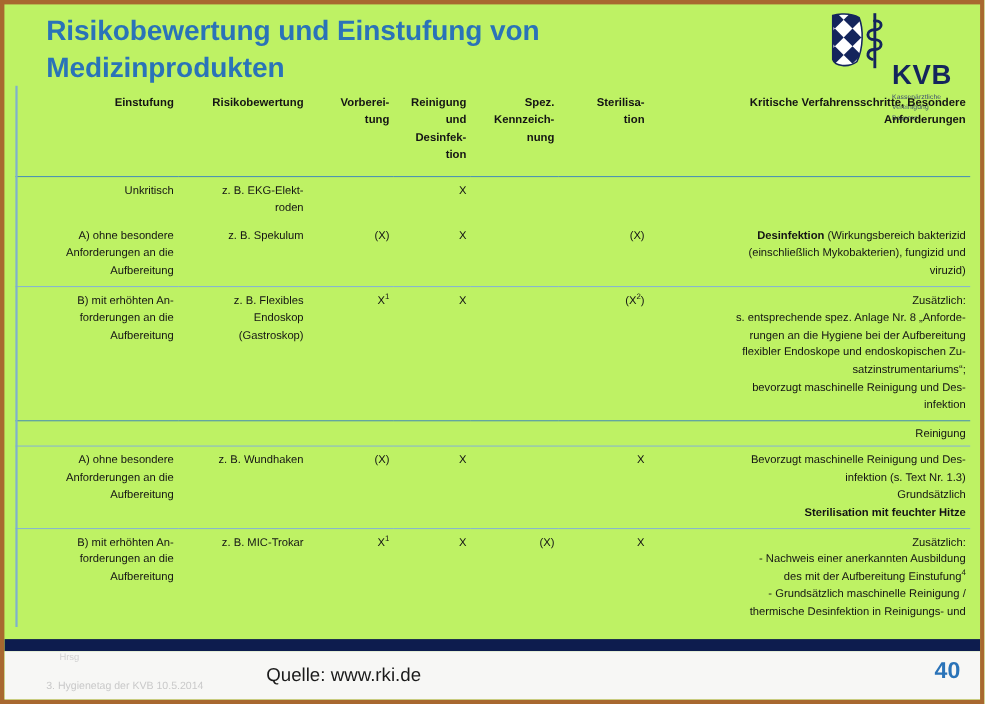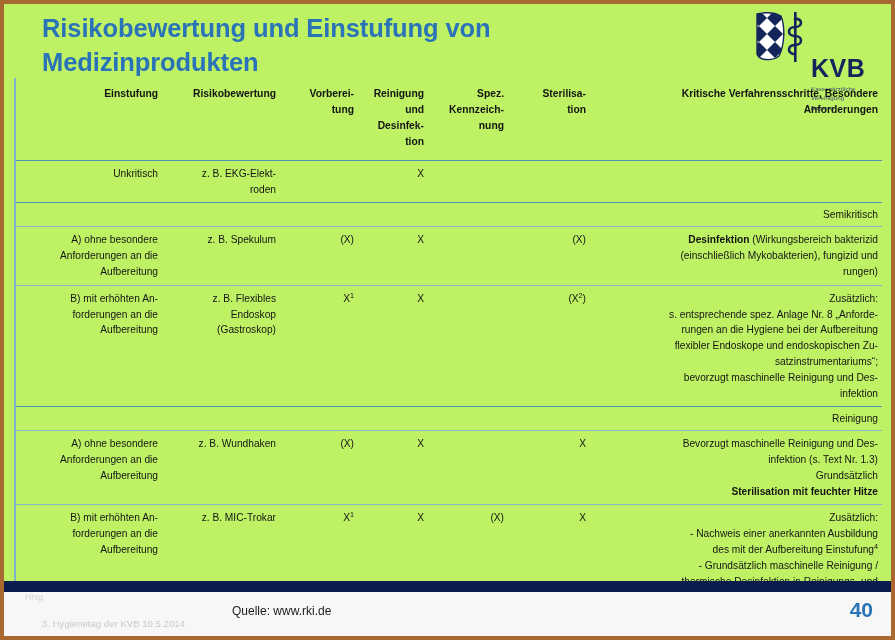--- a/index.html
+++ b/index.html
@@ -145,37 +145,37 @@
   #footer {
     position: absolute;
     left: 0;
     right: 0;
     top: 588px;
     bottom: 0;
     background: #f7f7f5;
   }
   #footer-hrsg {
     position: absolute;
-    left: 21px;
+    left: 50px;
     top: 0px;
     font-size: 8.6px;
     color: #d2d2d2;
   }
   #footer-event {
     position: absolute;
     left: 38px;
     top: 26px;
     font-size: 9.6px;
     color: #c9c9c9;
   }
   #footer-source {
     position: absolute;
-    left: 228px;
+    left: 238px;
     top: 12px;
-    font-size: 12px;
+    font-size: 17px;
     color: #1a1a1a;
   }
   #page-number {
     position: absolute;
     right: 18px;
     top: 6px;
     font-size: 21px;
     font-weight: bold;
     color: #2a73b8;
   }
@@ -284,39 +284,36 @@
             <div>z. B. EKG-Elekt-</div>
             <div>roden</div>
           </td>
           <td class="c-vorb mark"></td>
           <td class="c-reinig mark">X</td>
           <td class="c-kennz mark"></td>
           <td class="c-steril mark"></td>
           <td class="c-krit"></td>
         </tr>
 
-        <tr class="group-row">
-          <td colspan="7">Semikritisch</td>
-        </tr>
 
         <tr>
           <td class="c-einstufung">
             <div>A) ohne besondere</div>
             <div>Anforderungen an die</div>
             <div>Aufbereitung</div>
           </td>
           <td class="c-produkt">z. B. Spekulum</td>
           <td class="c-vorb mark">(X)</td>
           <td class="c-reinig mark">X</td>
           <td class="c-kennz mark"></td>
           <td class="c-steril mark">(X)</td>
           <td class="c-krit">
             <div><span class="cell-strong">Desinfektion</span><span> (Wirkungsbereich bakterizid</span></div>
             <div>(einschließlich Mykobakterien), fungizid und</div>
-            <div>rungen)</div>
+            <div>viruzid)</div>
           </td>
         </tr>
 
         <tr class="hrule-thin pad-row">
           <td class="c-einstufung">
             <div>B) mit erhöhten An-</div>
             <div>forderungen an die</div>
             <div>Aufbereitung</div>
           </td>
           <td class="c-produkt">

